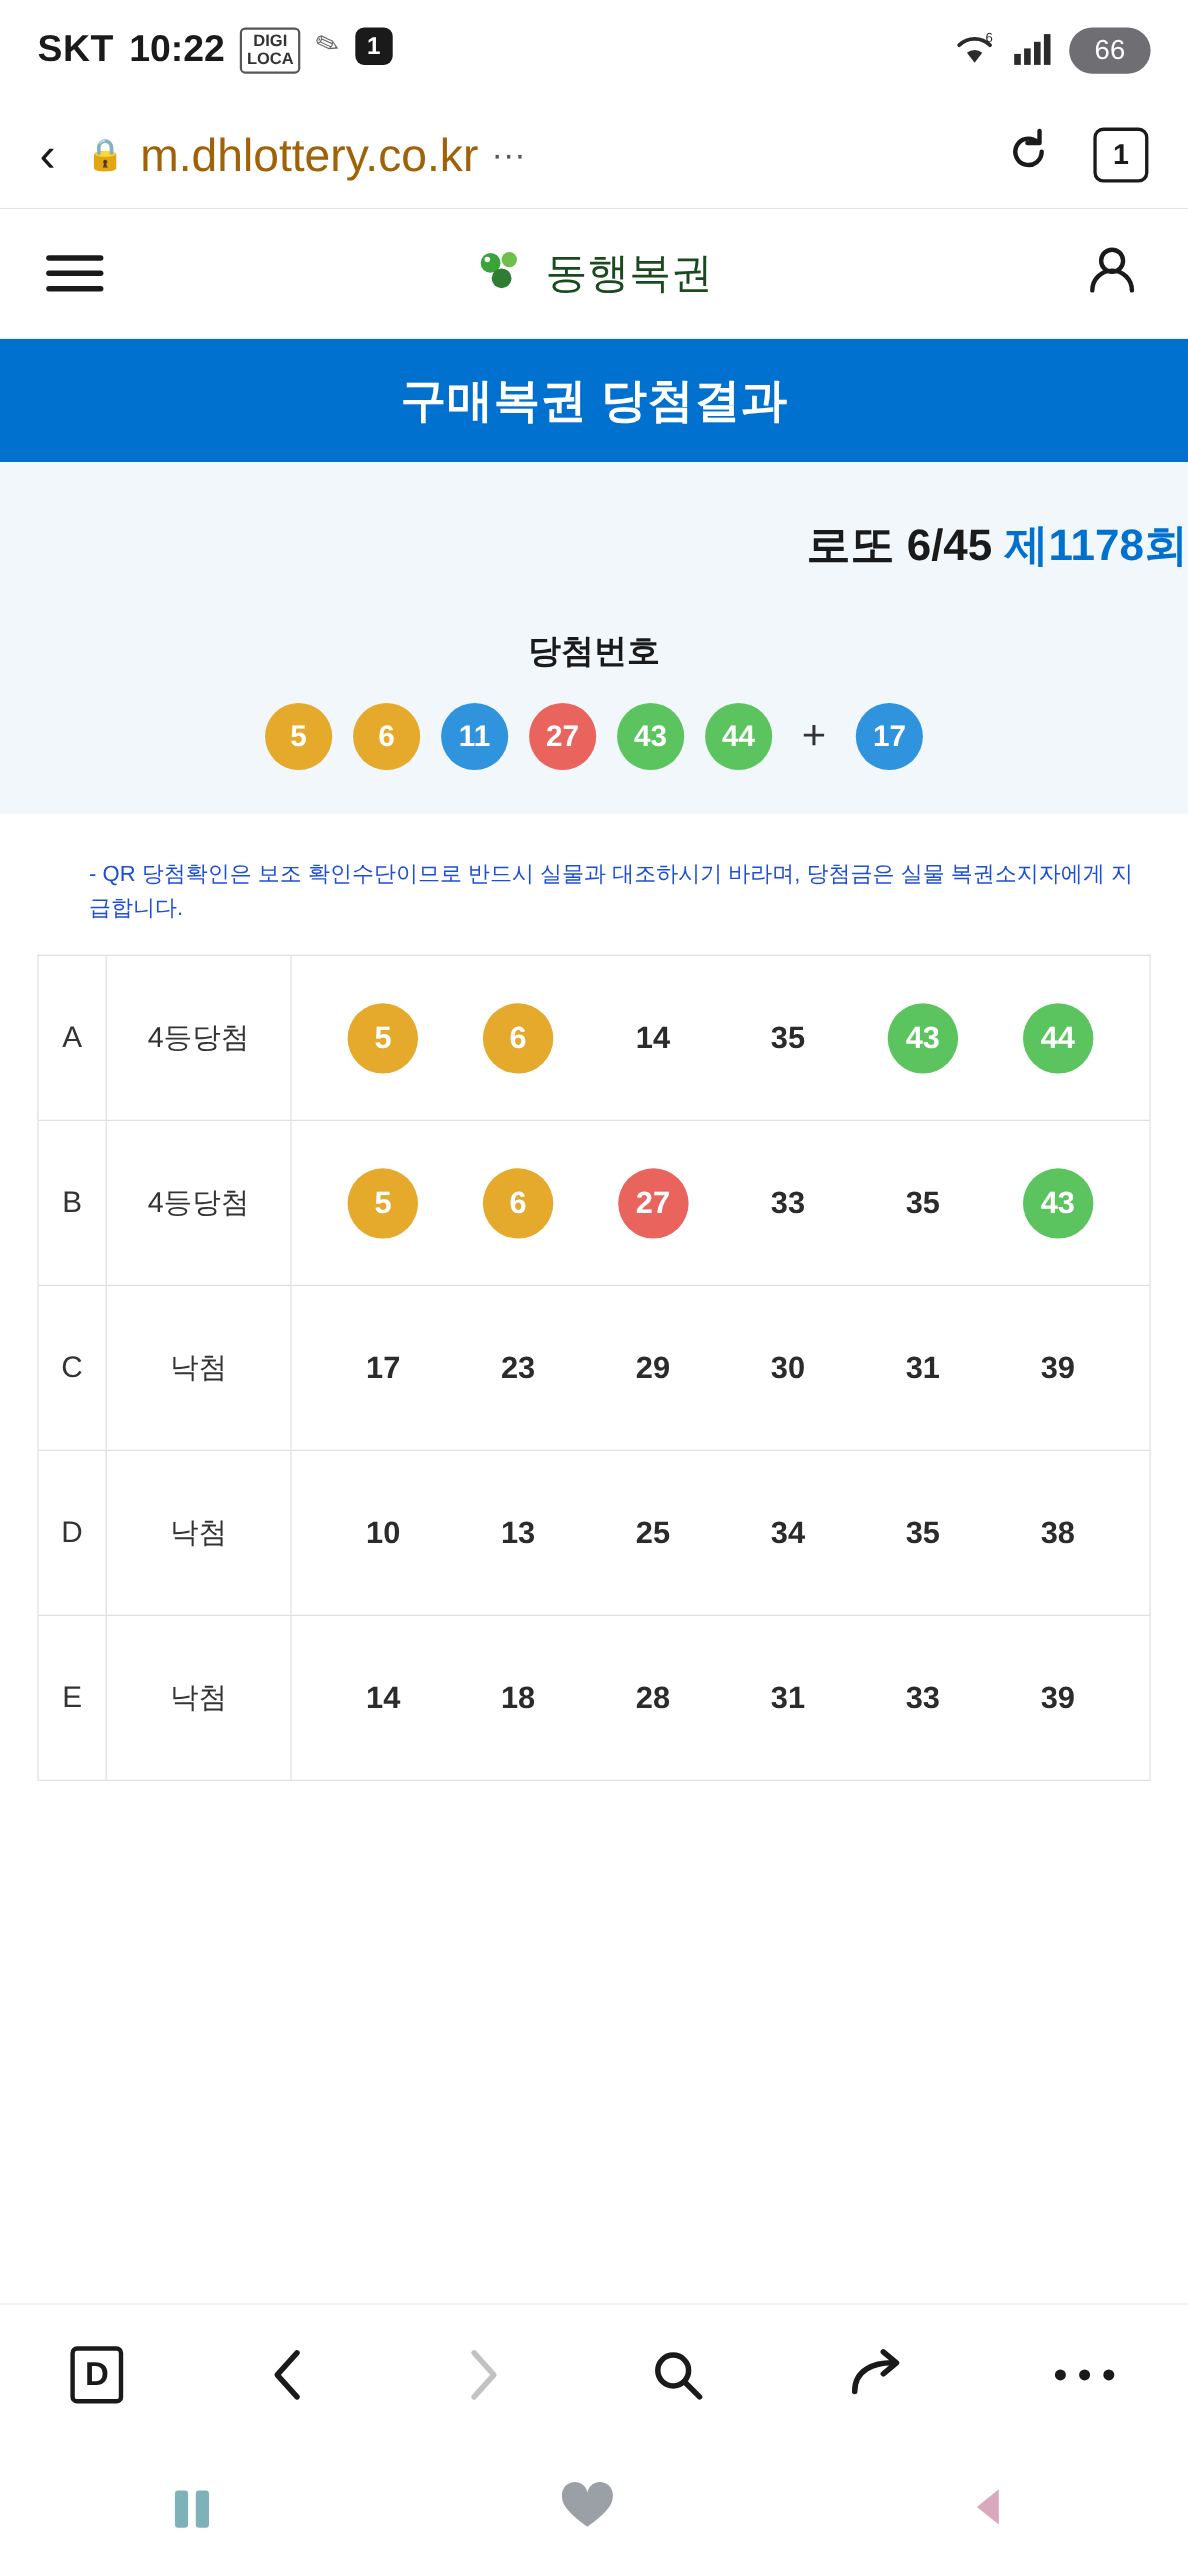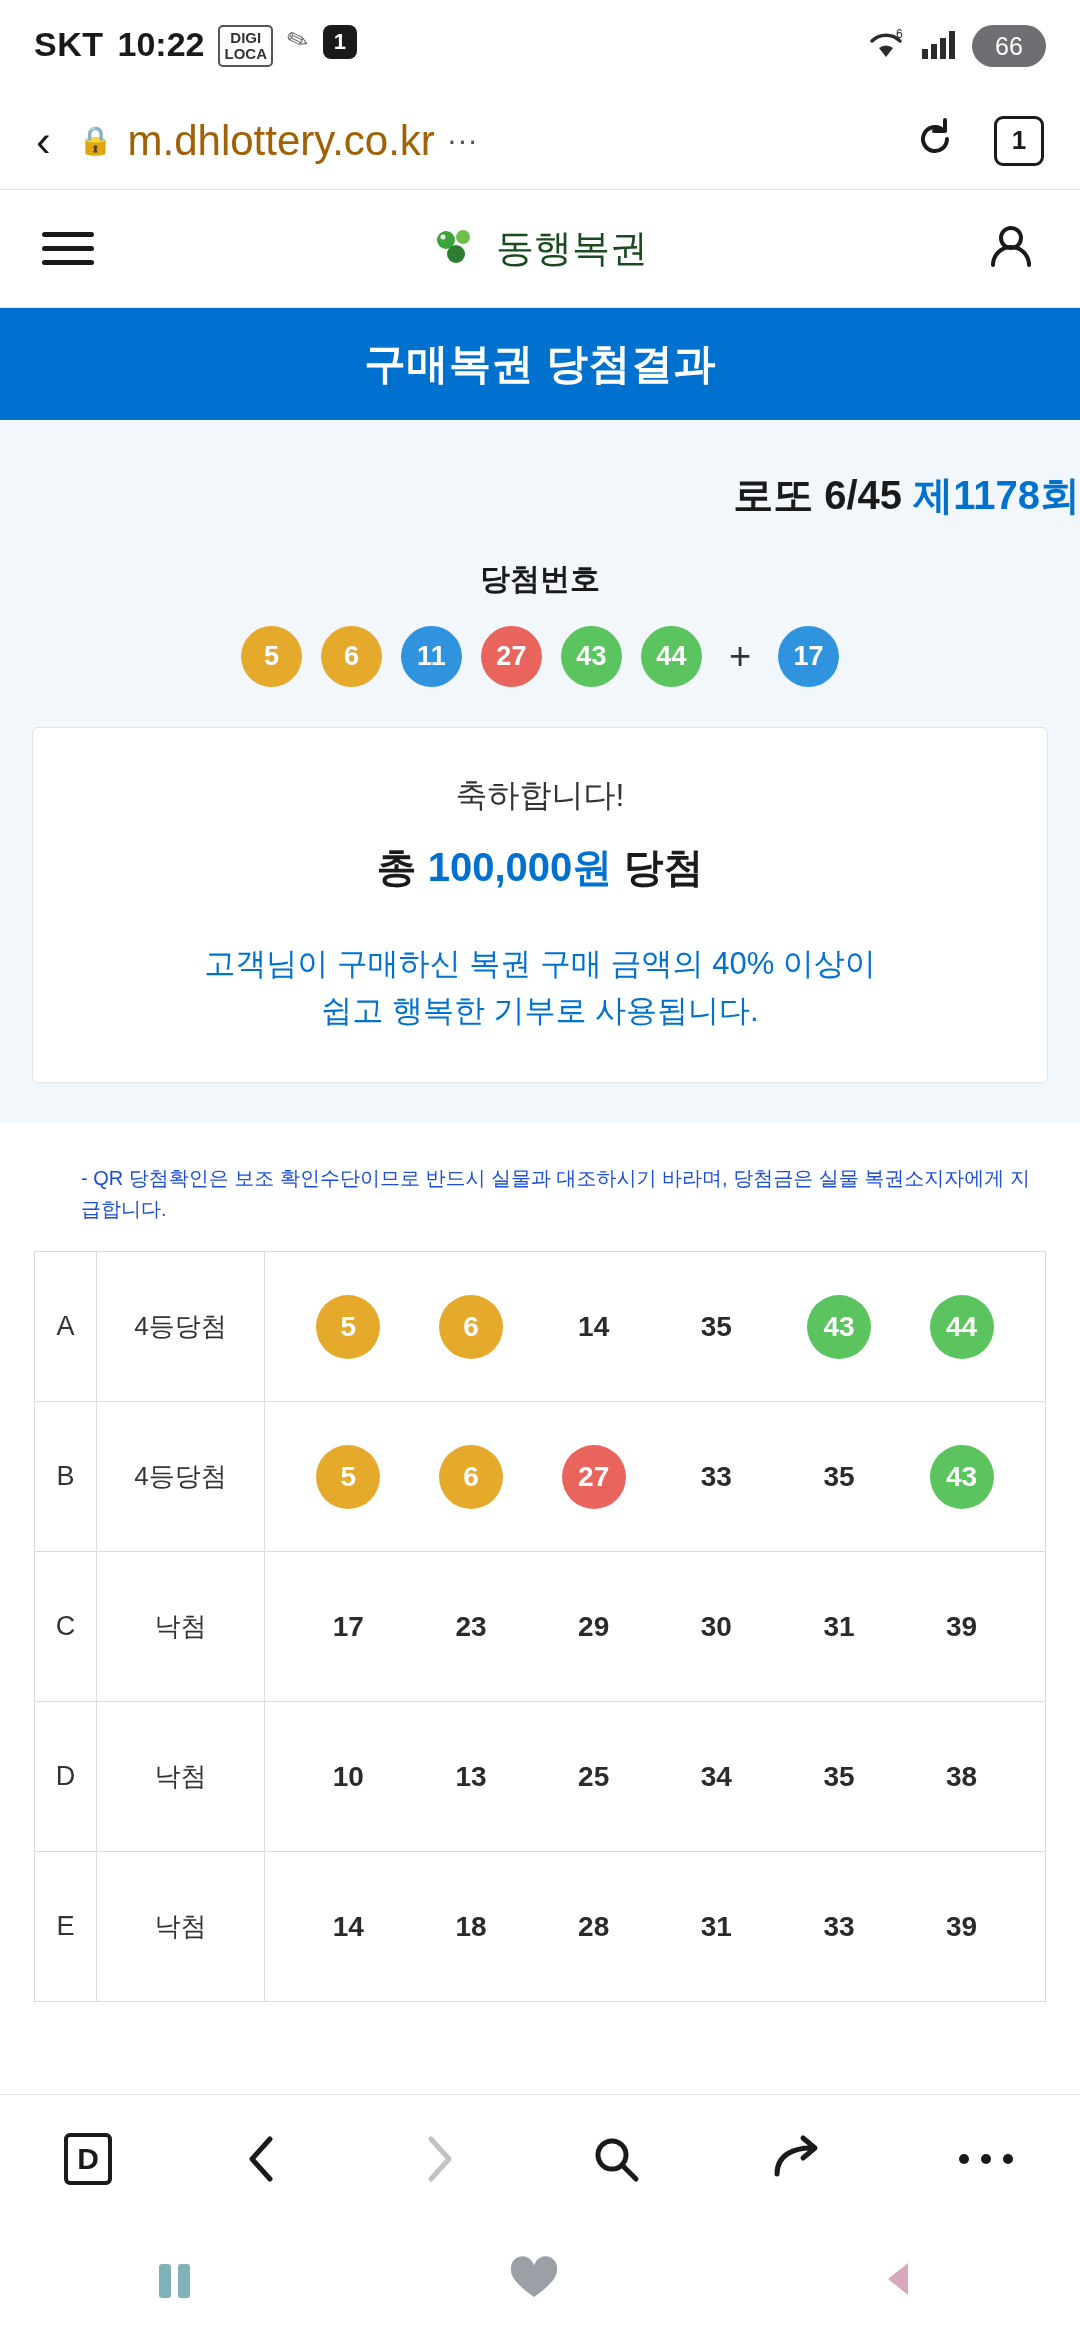--- a/index.html
+++ b/index.html
@@ -83,21 +83,21 @@
     height: 112px; background: #0071ce;
     display: flex; align-items: center; justify-content: center;
   }
   .titleband h1 { color: #fff; font-size: 42px; font-weight: bold; letter-spacing: .5px; }
 
   
   .resultarea { background: #f2f7fc; padding: 48px 0 40px; }
   .round-line { text-align: right; font-size: 40px; font-weight: bold; color: #1a1a1a; }
   .round-line .round-no { color: #0071ce; }
   .draw-date { text-align: center; font-size: 25px; color: #8d8d8d; margin-top: 16px; }
-  .wn-label { text-align: center; font-size: 30px; font-weight: bold; color: #1a1a1a; margin-top: 36px; }
+  .wn-label { text-align: center; font-size: 30px; font-weight: bold; color: #1a1a1a; margin-top: 49px; }
 
   .balls { display: flex; align-items: center; justify-content: center; gap: 19px; margin-top: 26px; }
   .ball {
     width: 61px; height: 61px; border-radius: 50%;
     display: flex; align-items: center; justify-content: center;
     color: #fff; font-size: 27px; font-weight: bold;
   }
   .ball.y { background: #e5a92b; }
   .ball.b { background: #2f93dd; }
   .ball.r { background: #e9645c; }
@@ -261,28 +261,20 @@
     <div class="ball y">5</div>
     <div class="ball y">6</div>
     <div class="ball b">11</div>
     <div class="ball r">27</div>
     <div class="ball g">43</div>
     <div class="ball g">44</div>
     <span class="plus">+</span>
     <div class="ball b">17</div>
   </div>
 
-  <div class="card">
-    <div class="congrats">축하합니다!</div>
-    <div class="total">
-      <span>총 </span><span class="amt">100,000원</span><span> 당첨</span>
-    </div>
-    <div class="donate1">고객님이 구매하신 복권 구매 금액의 40% 이상이</div>
-    <div class="donate2">쉽고 행복한 기부로 사용됩니다.</div>
-  </div>
 </div>
 
 <div class="notice">- QR 당첨확인은 보조 확인수단이므로 반드시 실물과 대조하시기 바라며, 당첨금은 실물 복권소지자에게 지급합니다.</div>
 
 <div class="tbl">
 
   <div class="trow">
     <div class="tcell-letter">A</div>
     <div class="tcell-rank">4등당첨</div>
     <div class="tcell-nums">

